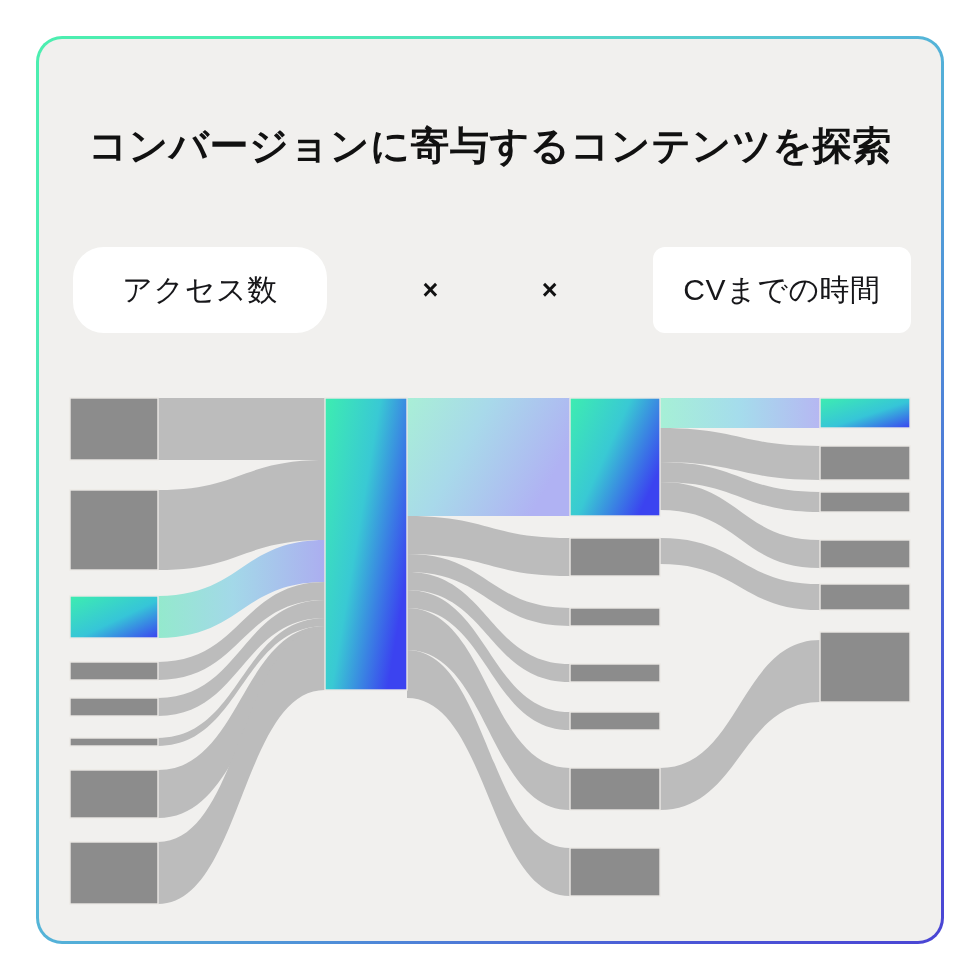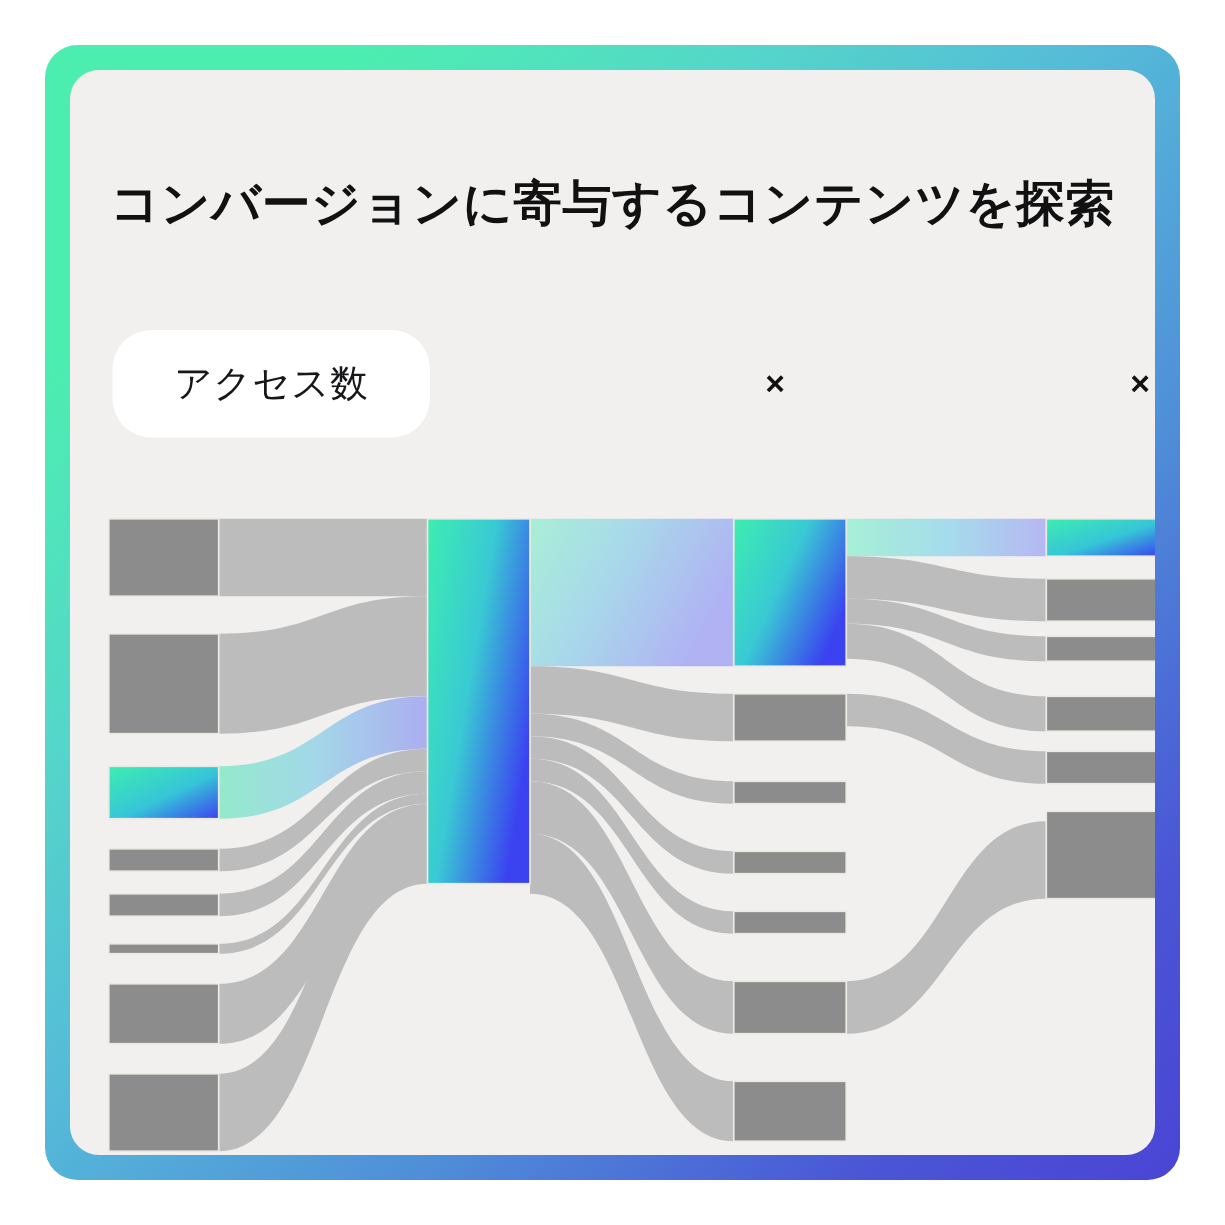--- a/index.html
+++ b/index.html
@@ -20,21 +20,21 @@
   }
 
   
   .card-outer {
     position: absolute;
     left: 36px;
     top: 36px;
     width: 908px;
     height: 908px;
     border-radius: 26px;
-    padding: 20px;
+    padding: 3px;
     box-sizing: border-box;
     background: linear-gradient(135deg,
                 #4ceeb0 0%,
                 #4ceeb0 14%,
                 #54d8c8 30%,
                 #55bcd8 46%,
                 #4f8fd8 66%,
                 #4a55d6 86%,
                 #4a45d4 100%);
   }
@@ -120,20 +120,21 @@
 
   <div class="card-outer">
     <div class="card-inner">
 
       <div class="title">コンバージョンに寄与するコンテンツを探索</div>
 
       <div class="pill-row">
         <div class="pill pill-1">アクセス数</div>
         <div class="mult">×</div>
         <div class="mult">×</div>
+        <div class="pill pill-3">CVまでの時間</div>
       </div>
 
       <div class="sankey-wrap">
         <svg class="sankey" id="sankey-svg" width="902" height="902" viewBox="0 0 902 902">
           <defs>
             <linearGradient id="gradNode" x1="0" y1="0" x2="1" y2="1">
               <stop offset="0%" stop-color="#3dedb0"></stop>
               <stop offset="55%" stop-color="#36c5d8"></stop>
               <stop offset="100%" stop-color="#3b43f0"></stop>
             </linearGradient>

